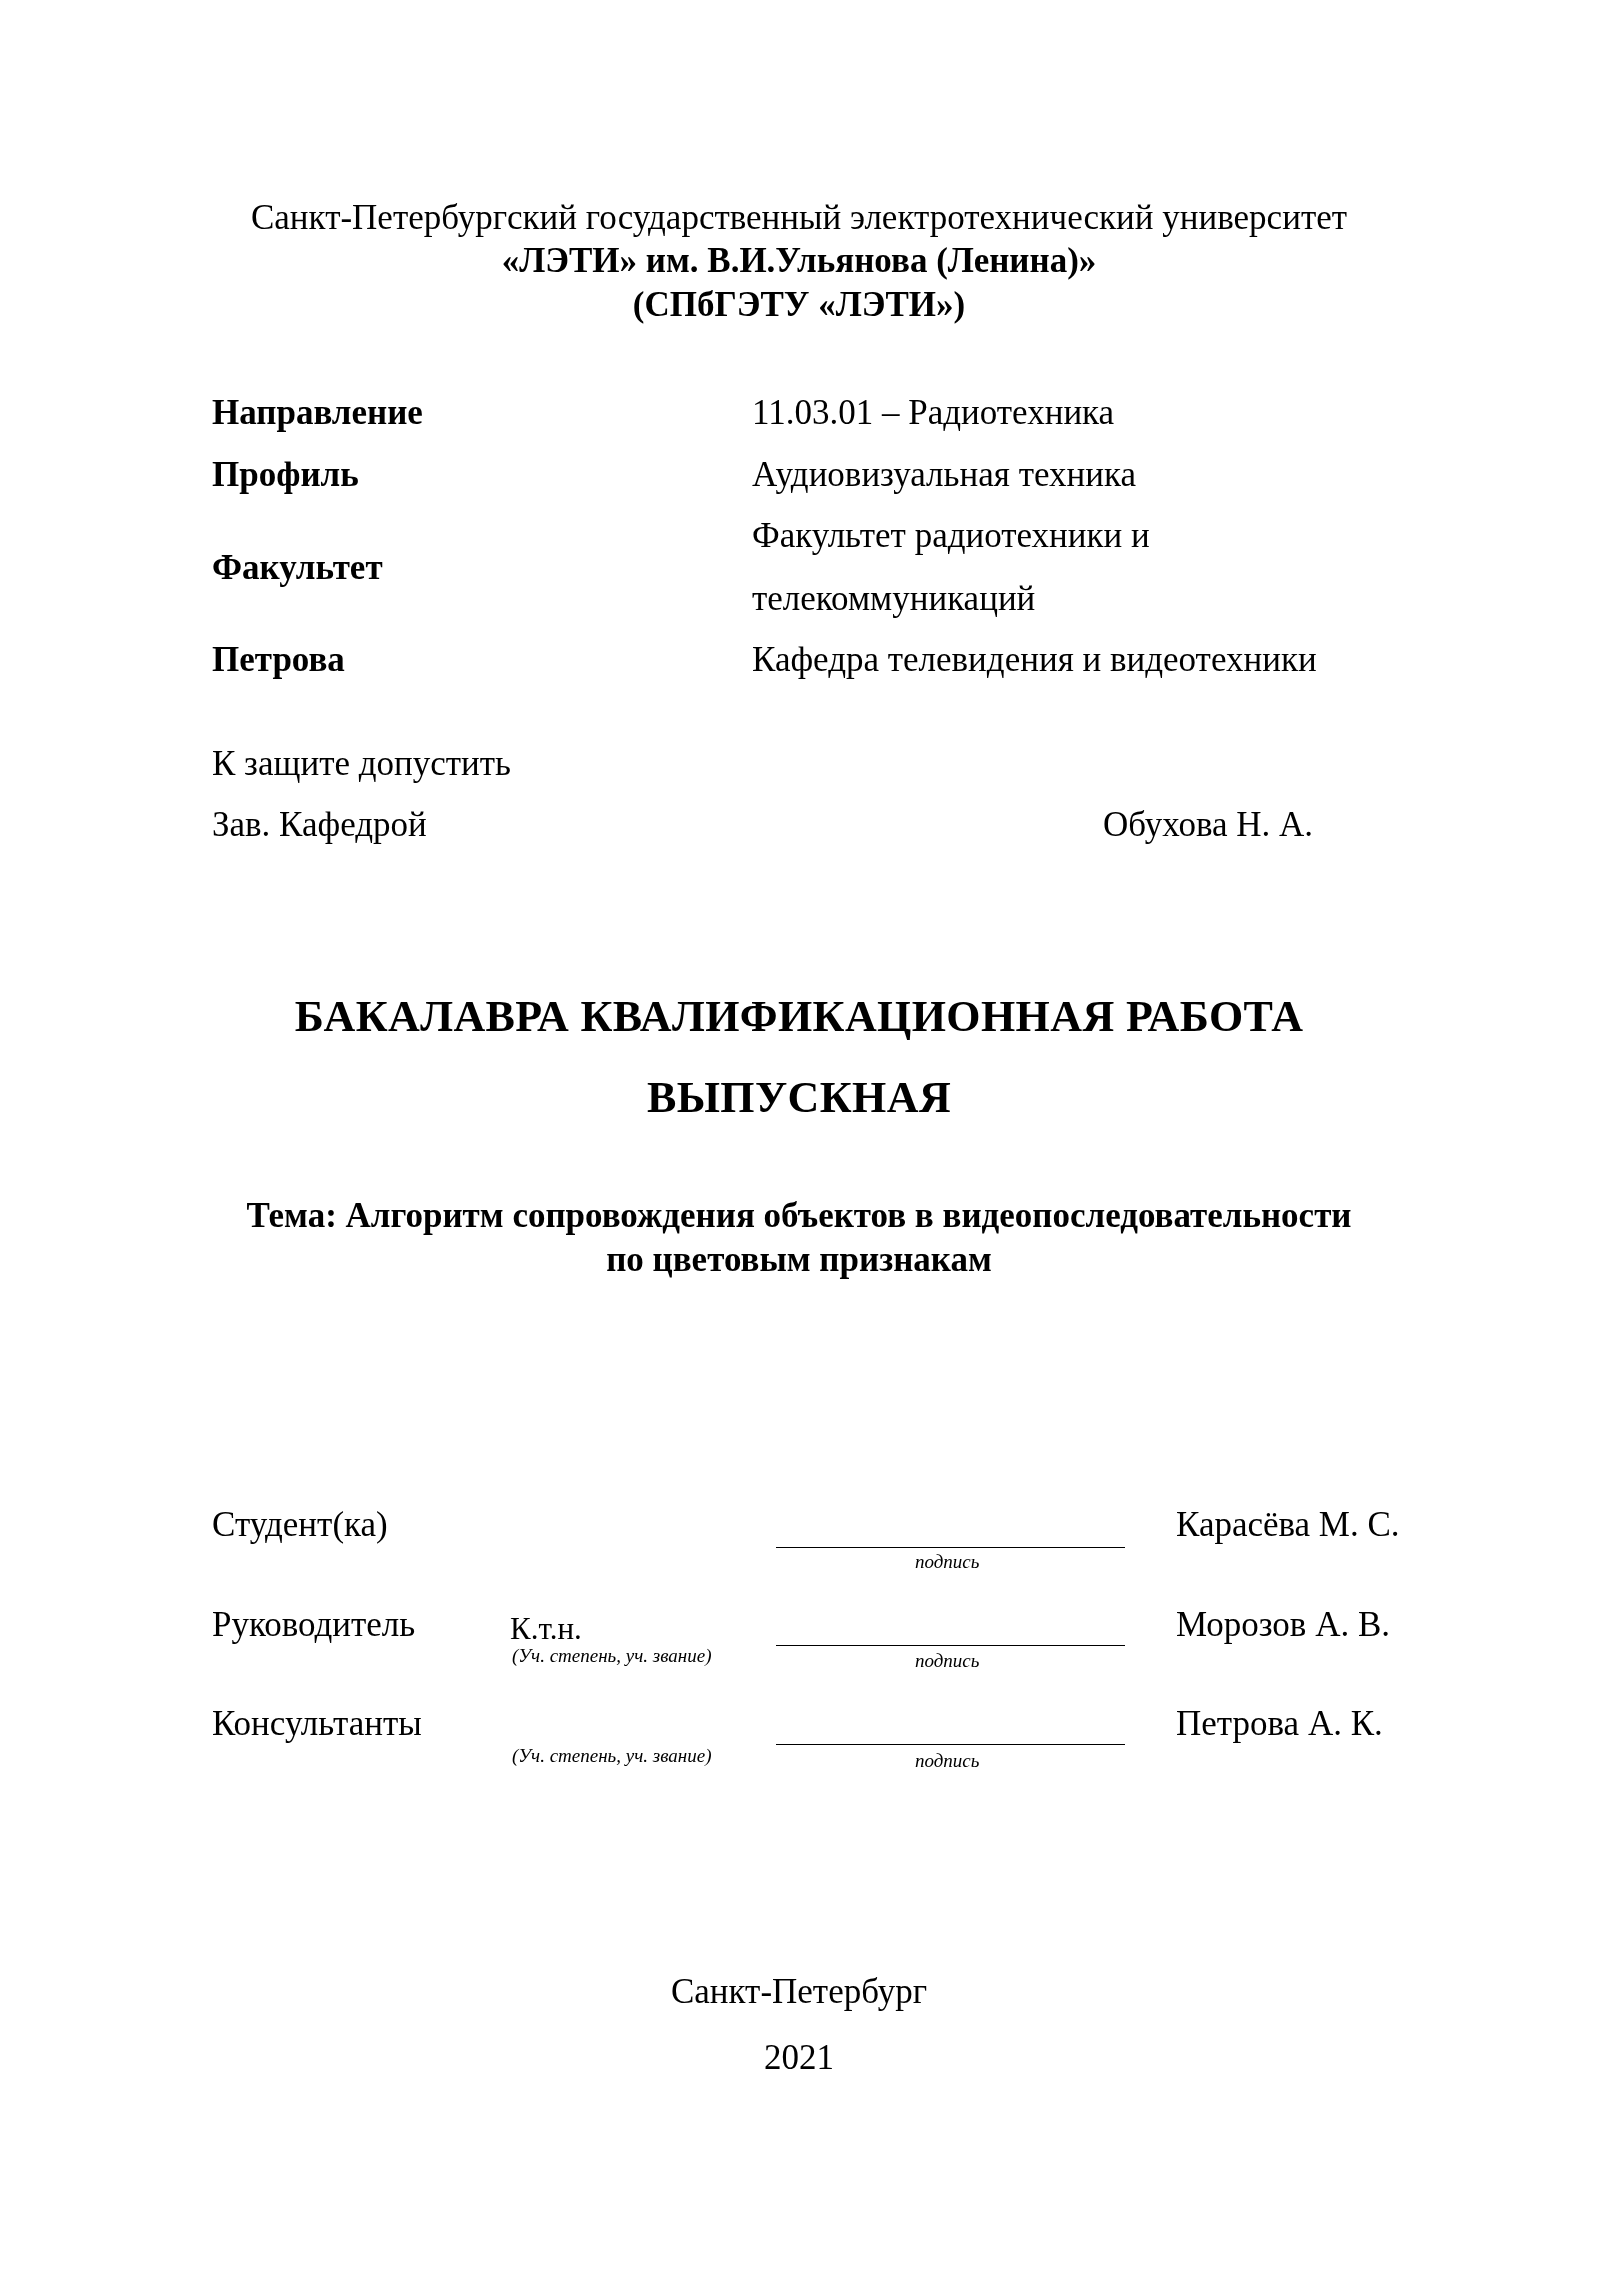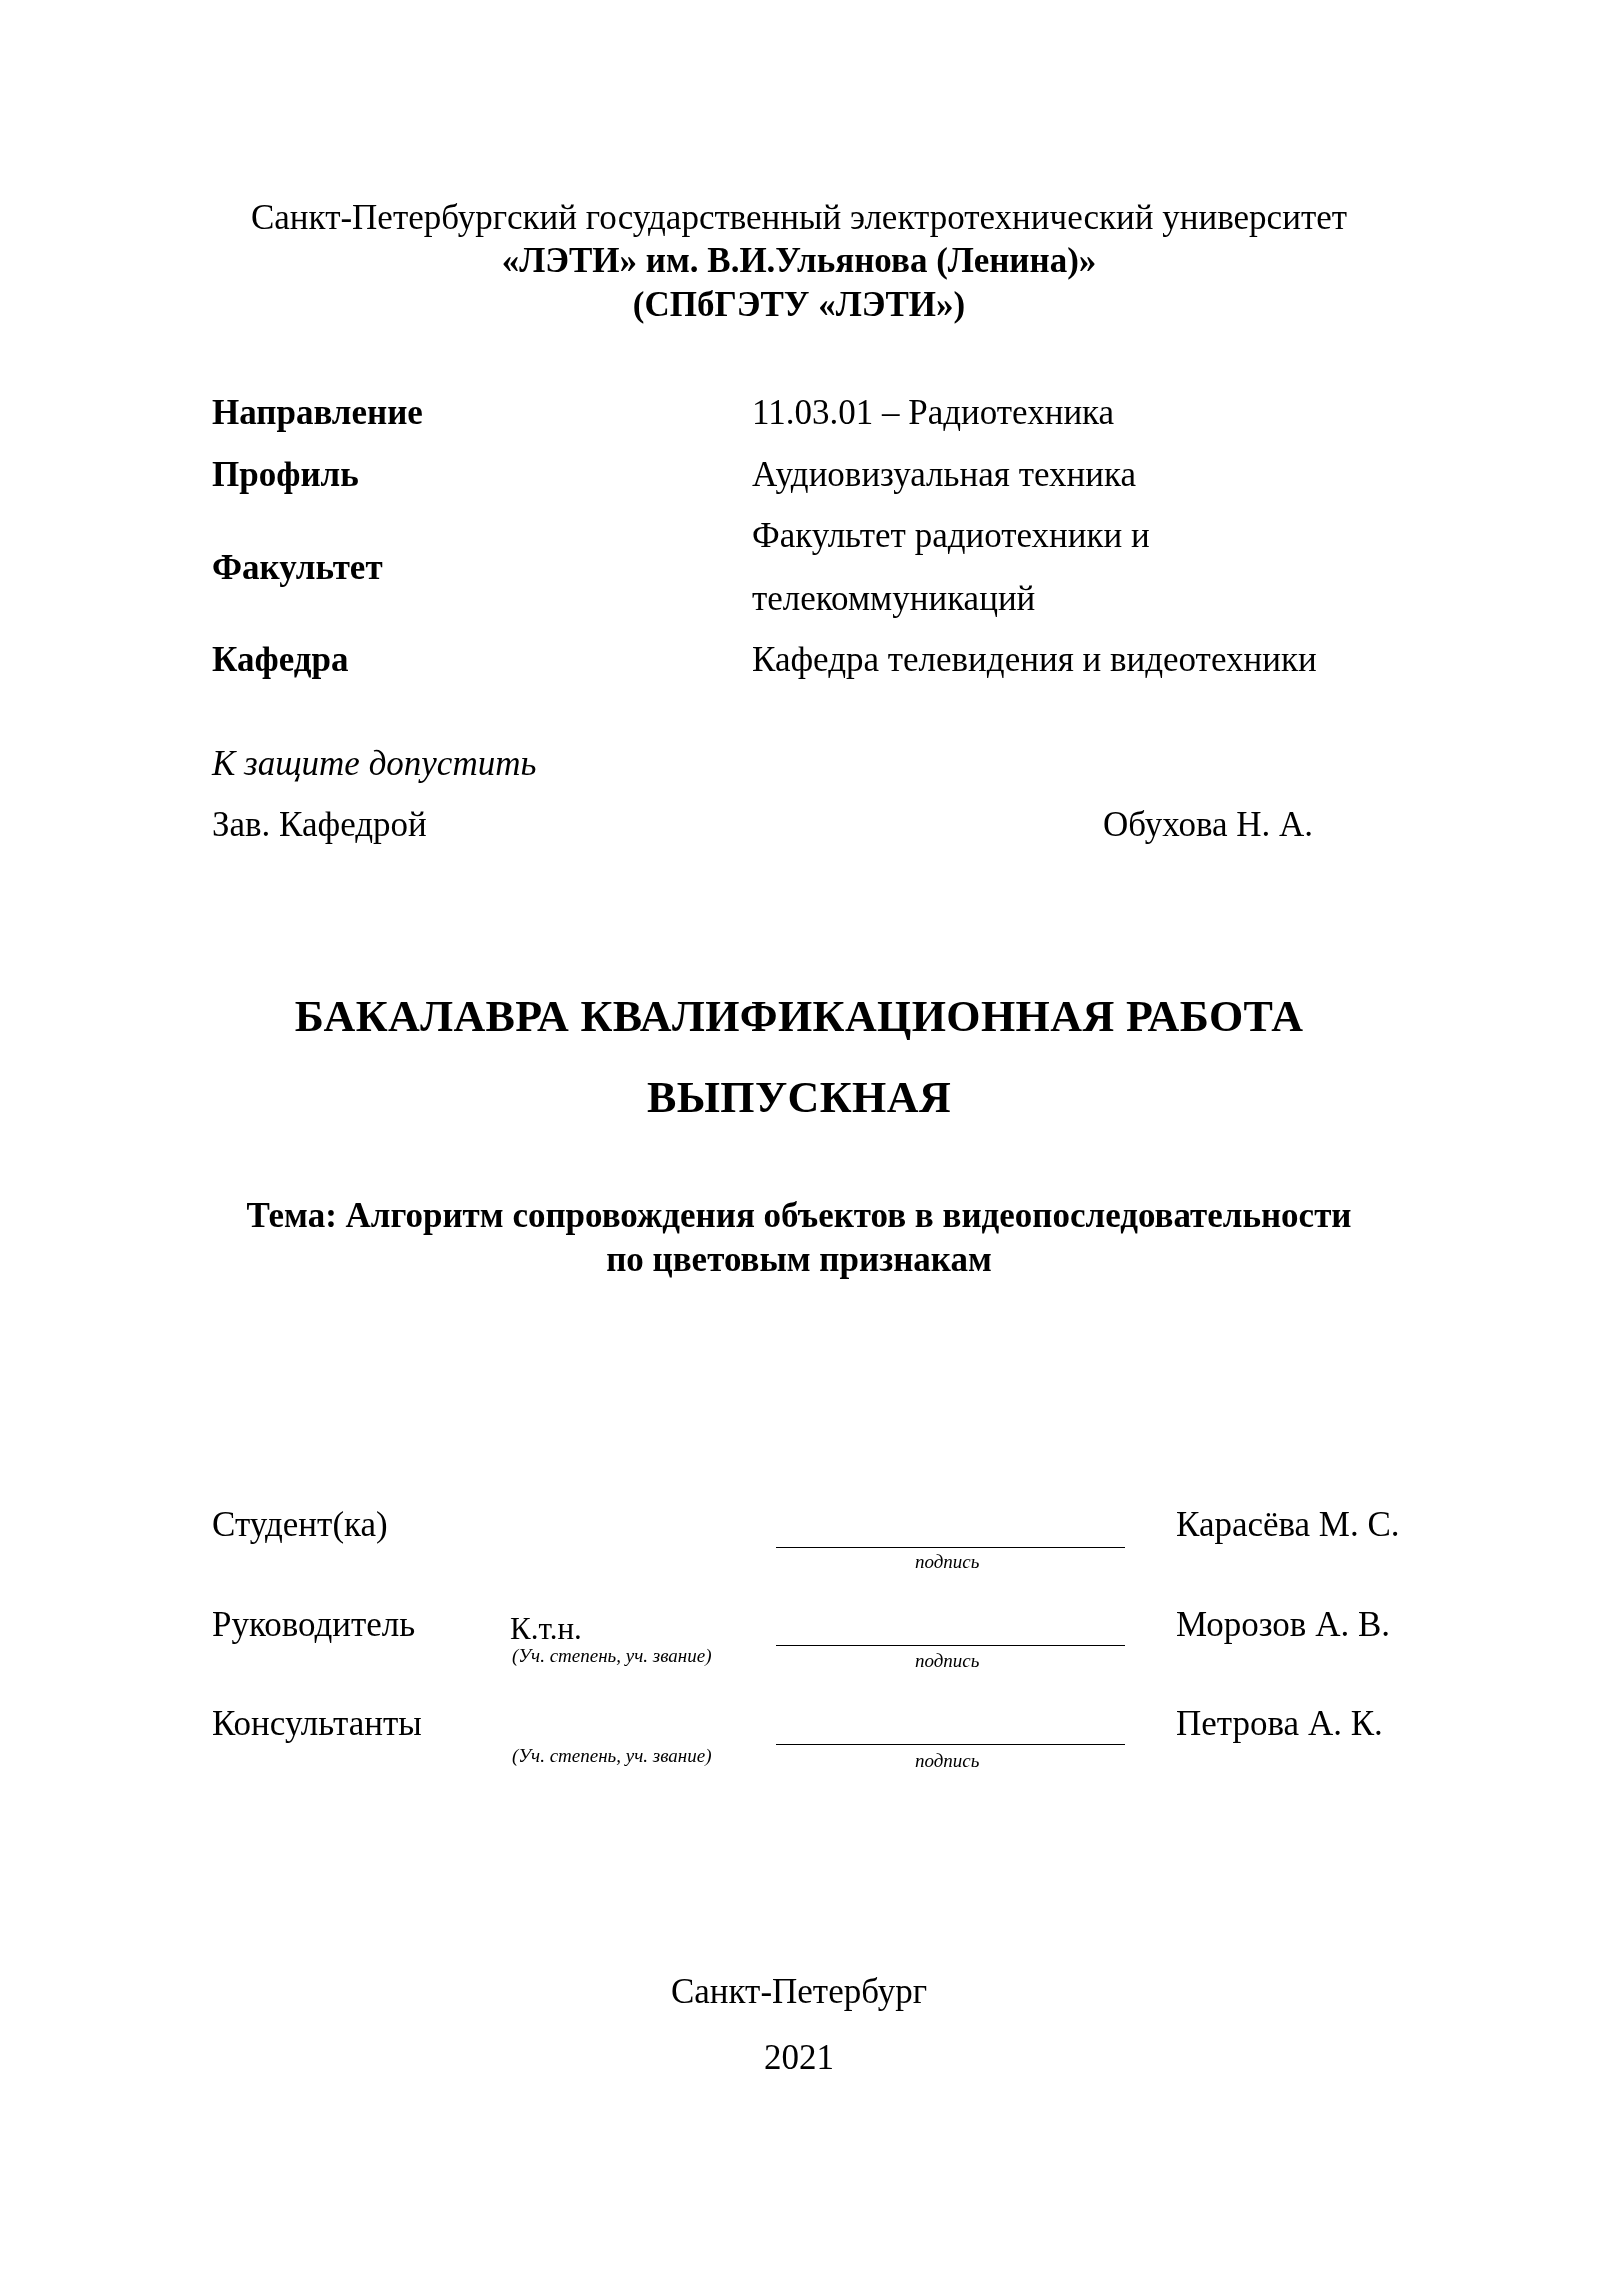--- a/index.html
+++ b/index.html
@@ -2,21 +2,21 @@
 <html style="font-size:12.6px"><head>
 <meta charset="utf-8">
 <style>
   html, body { margin:0; padding:0; background:#ffffff; }
   body { width:1623px; height:2295px; position:relative; overflow:hidden;
          font-family:"Liberation Serif", "DejaVu Serif", serif; color:#000; }
   .abs { position:absolute; white-space:nowrap; }
   .center { left:0; width:1598px; text-align:center; }
   .f-body { font-size:35px; line-height:1; }
   .bold { font-weight:bold; }
-  .italic { font-style:italic; }
+  .italic { }
   .title { font-size:44px; font-weight:bold; line-height:1; letter-spacing:0.4px; }
   .theme { font-size:35px; font-weight:bold; line-height:1; }
   .small-italic { font-size:19px; font-style:italic; line-height:1; }
   .sig-line { position:absolute; height:0; border-top:1.6px solid #000; }
 </style>
 </head>
 <body>
 
 <div class="abs center f-body" style="top:200px;">Санкт-Петербургский государственный электротехнический университет</div>
 <div class="abs center f-body bold" style="top:243px;">«ЛЭТИ» им. В.И.Ульянова (Ленина)»</div>
@@ -26,21 +26,21 @@
   <div class="abs f-body bold" style="left:212px; top:395px;">Направление</div>
   <div class="abs f-body" style="left:752px; top:395px;">11.03.01 – Радиотехника</div>
 
   <div class="abs f-body bold" style="left:212px; top:457px;">Профиль</div>
   <div class="abs f-body" style="left:752px; top:457px;">Аудиовизуальная техника</div>
 
   <div class="abs f-body bold" style="left:212px; top:550px;">Факультет</div>
   <div class="abs f-body" style="left:752px; top:518px;">Факультет радиотехники и</div>
   <div class="abs f-body" style="left:752px; top:581px;">телекоммуникаций</div>
 
-  <div class="abs f-body bold" style="left:212px; top:642px;">Кафедра</div>
+  <div class="abs f-body bold" style="left:212px; top:642px;">Петрова</div>
   <div class="abs f-body" style="left:752px; top:642px;">Кафедра телевидения и видеотехники</div>
 </div>
 
 <div class="abs f-body italic" style="left:212px; top:746px;">К защите допустить</div>
 <div class="abs f-body" style="left:212px; top:807px;">Зав. Кафедрой</div>
 <div class="abs f-body" style="left:1103px; top:807px;">Обухова Н. А.</div>
 
 <div class="abs center title" style="top:995px;">БАКАЛАВРА КВАЛИФИКАЦИОННАЯ РАБОТА</div>
 <div class="abs center title" style="top:1076px;">ВЫПУСКНАЯ</div>
 

